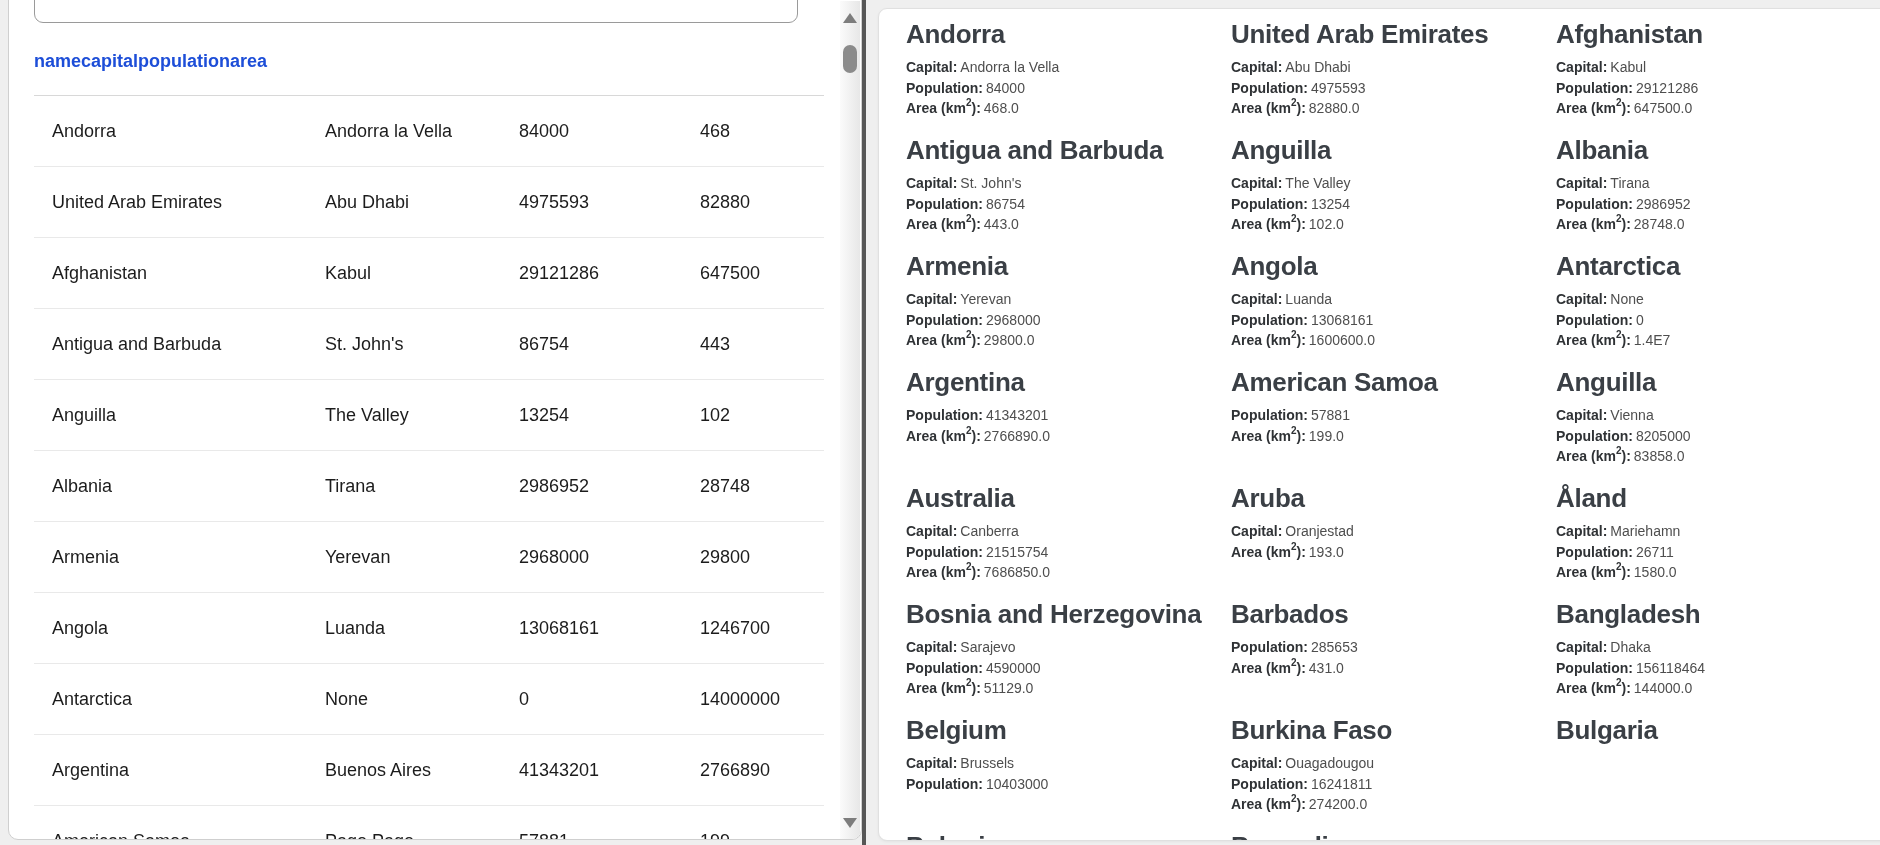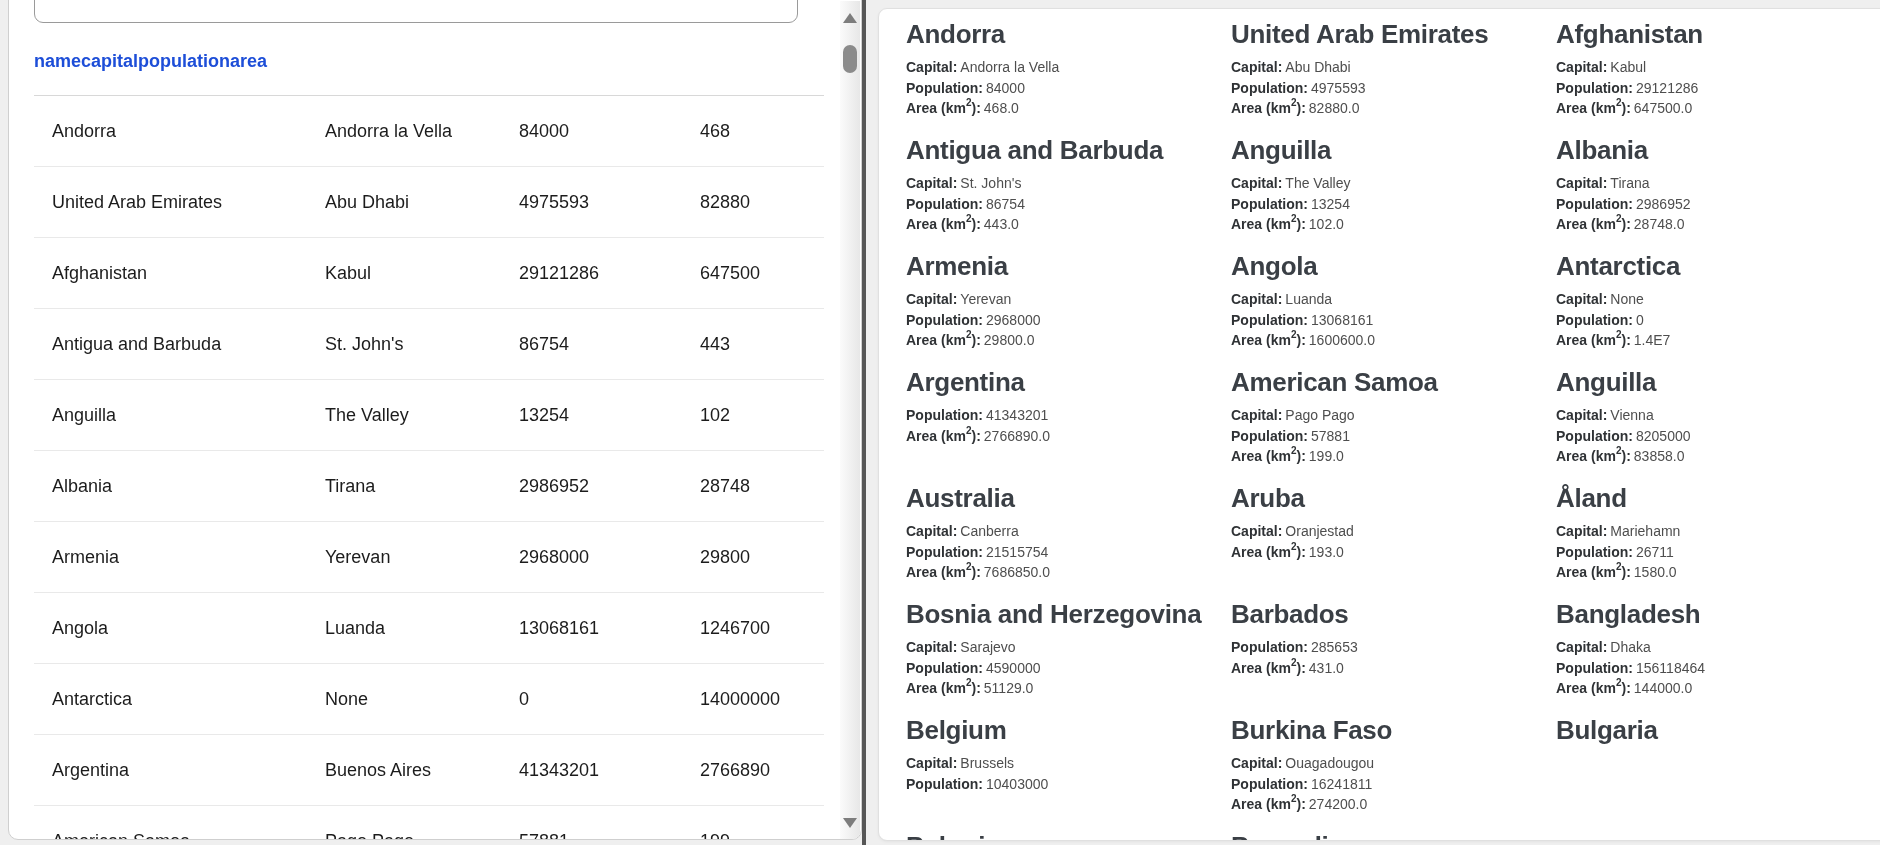--- a/index.html
+++ b/index.html
@@ -301,23 +301,20 @@
           <span class="lbl">Population:</span><span class="val">41343201</span>
         </div>
         <div class="card-line">
           <span class="lbl"><span>Area (km</span><sup>2</sup><span>):</span></span><span class="val">2766890.0</span>
         </div>
       </div>
 
       <div class="country-card">
         <h2 class="country-name">American Samoa</h2>
         <div class="card-line">
-          <span class="lbl">Capital:</span><span class="val">Pago Pago</span>
-        </div>
-        <div class="card-line">
           <span class="lbl">Population:</span><span class="val">57881</span>
         </div>
         <div class="card-line">
           <span class="lbl"><span>Area (km</span><sup>2</sup><span>):</span></span><span class="val">199.0</span>
         </div>
       </div>
 
       <div class="country-card">
         <h2 class="country-name">Anguilla</h2>
         <div class="card-line">

